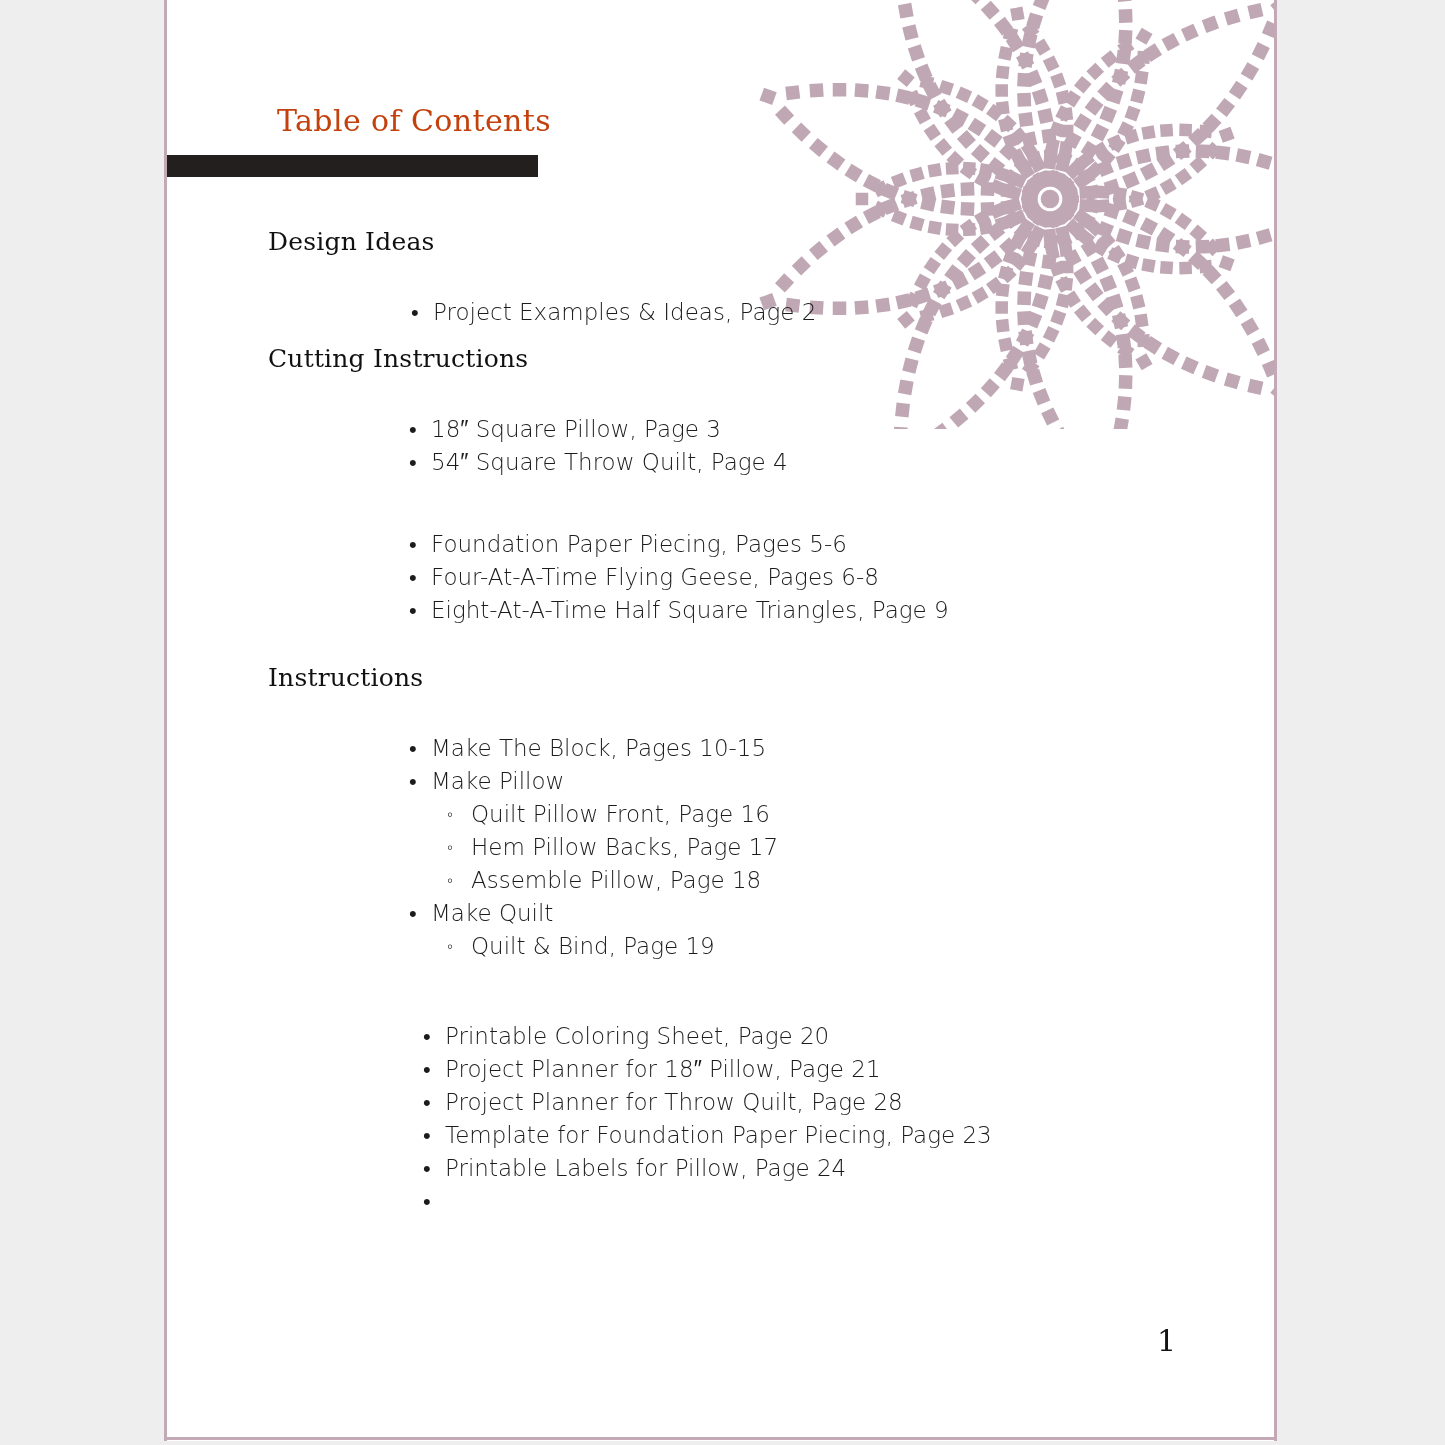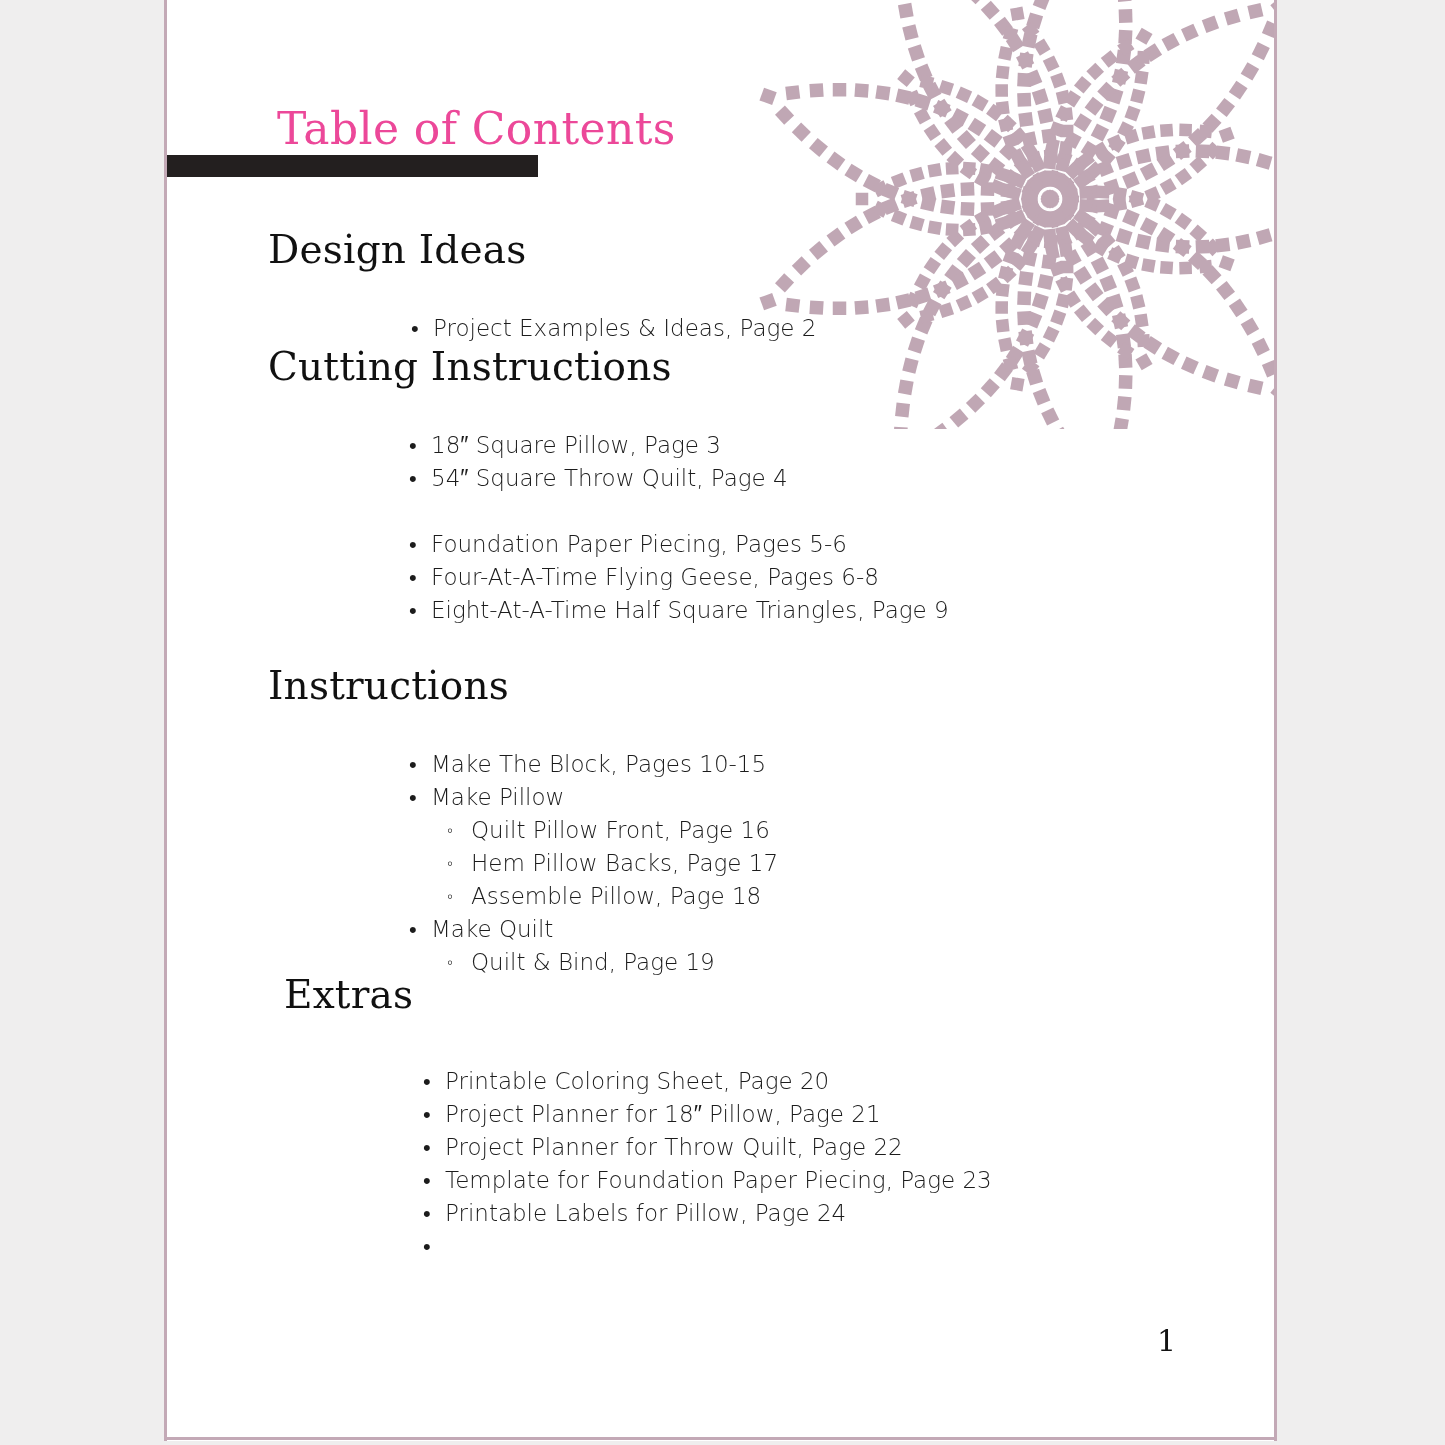--- a/index.html
+++ b/index.html
@@ -59,23 +59,23 @@
     right: -90px;
     top: -120px;
   }
 
   
   #title {
     position: absolute;
     left: 110px;
     top: 104px;
     font-family: "DejaVu Serif", "Liberation Serif", serif;
-    font-size: 44px;
+    font-size: 30px;
     font-weight: 400;
-    color: #ec4899;
+    color: #c2410c;
     letter-spacing: 0.4px;
     white-space: nowrap;
   }
   #title-rule {
     position: absolute;
     left: -1px;
     top: 156px;
     width: 372px;
     height: 22px;
     background: #231f1f;
@@ -86,21 +86,21 @@
     position: absolute;
     left: 0;
     top: 0;
     width: 1113px;
   }
 
   .section { position: absolute; left: 0; width: 1113px; }
 
   .sec-heading {
     font-family: "DejaVu Serif", "Liberation Serif", serif;
-    font-size: 39px;
+    font-size: 25px;
     font-weight: 400;
     color: #111111;
     letter-spacing: 0.2px;
     margin: 0;
     white-space: nowrap;
   }
 
   ul.lvl1 {
     list-style: none;
     margin: 0;
@@ -661,25 +661,24 @@
               <li class="item sub"><span class="bullet">◦</span><span>Hem Pillow Backs, Page 17</span></li>
               <li class="item sub"><span class="bullet">◦</span><span>Assemble Pillow, Page 18</span></li>
             </ul>
             <li class="item"><span class="bullet">•</span><span>Make Quilt</span></li>
             <ul class="lvl2">
               <li class="item sub"><span class="bullet">◦</span><span>Quilt &amp; Bind, Page 19</span></li>
             </ul>
           </ul>
         </div>
         <div class="section" style="top: 973px;">
-          <div class="sec-heading" style="margin-left: 117px;">Extras</div>
           <ul class="lvl1" style="margin-left: 252px; margin-top: 48px;">
             <li class="item"><span class="bullet">•</span><span>Printable Coloring Sheet, Page 20</span></li>
             <li class="item"><span class="bullet">•</span><span>Project Planner for 18″ Pillow, Page 21</span></li>
-            <li class="item"><span class="bullet">•</span><span>Project Planner for Throw Quilt, Page 22</span></li>
+            <li class="item"><span class="bullet">•</span><span>Project Planner for Throw Quilt, Page 28</span></li>
             <li class="item"><span class="bullet">•</span><span>Template for Foundation Paper Piecing, Page 23</span></li>
             <li class="item"><span class="bullet">•</span><span>Printable Labels for Pillow, Page 24</span></li>
             <li class="item"><span class="bullet">•</span></li>
           </ul>
         </div>
       </div>
 
     <div id="page-number">1</div>
 
   </div>

